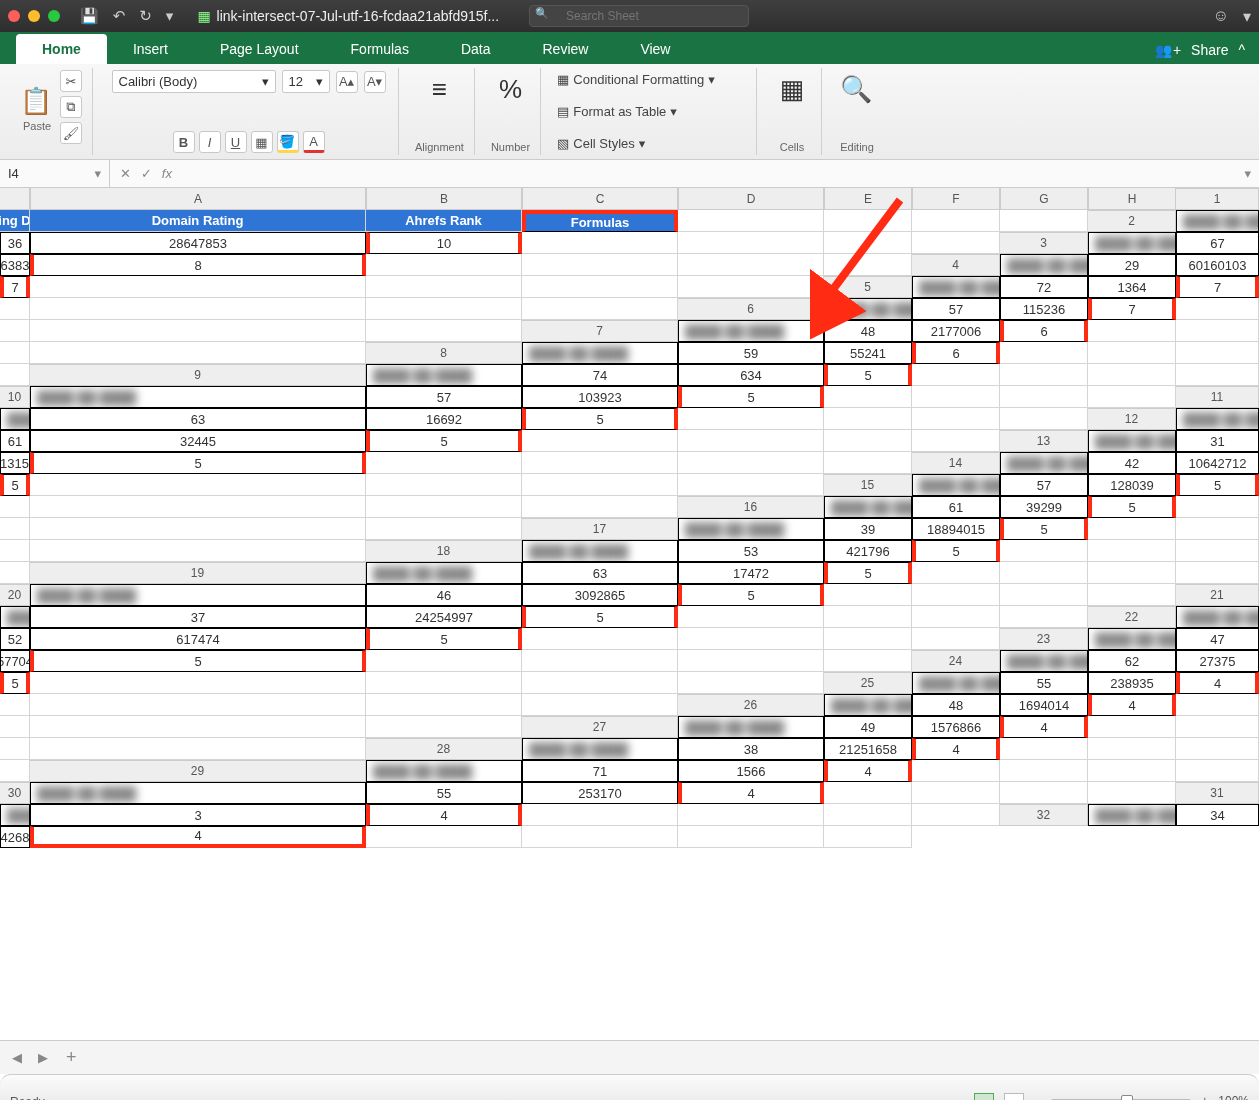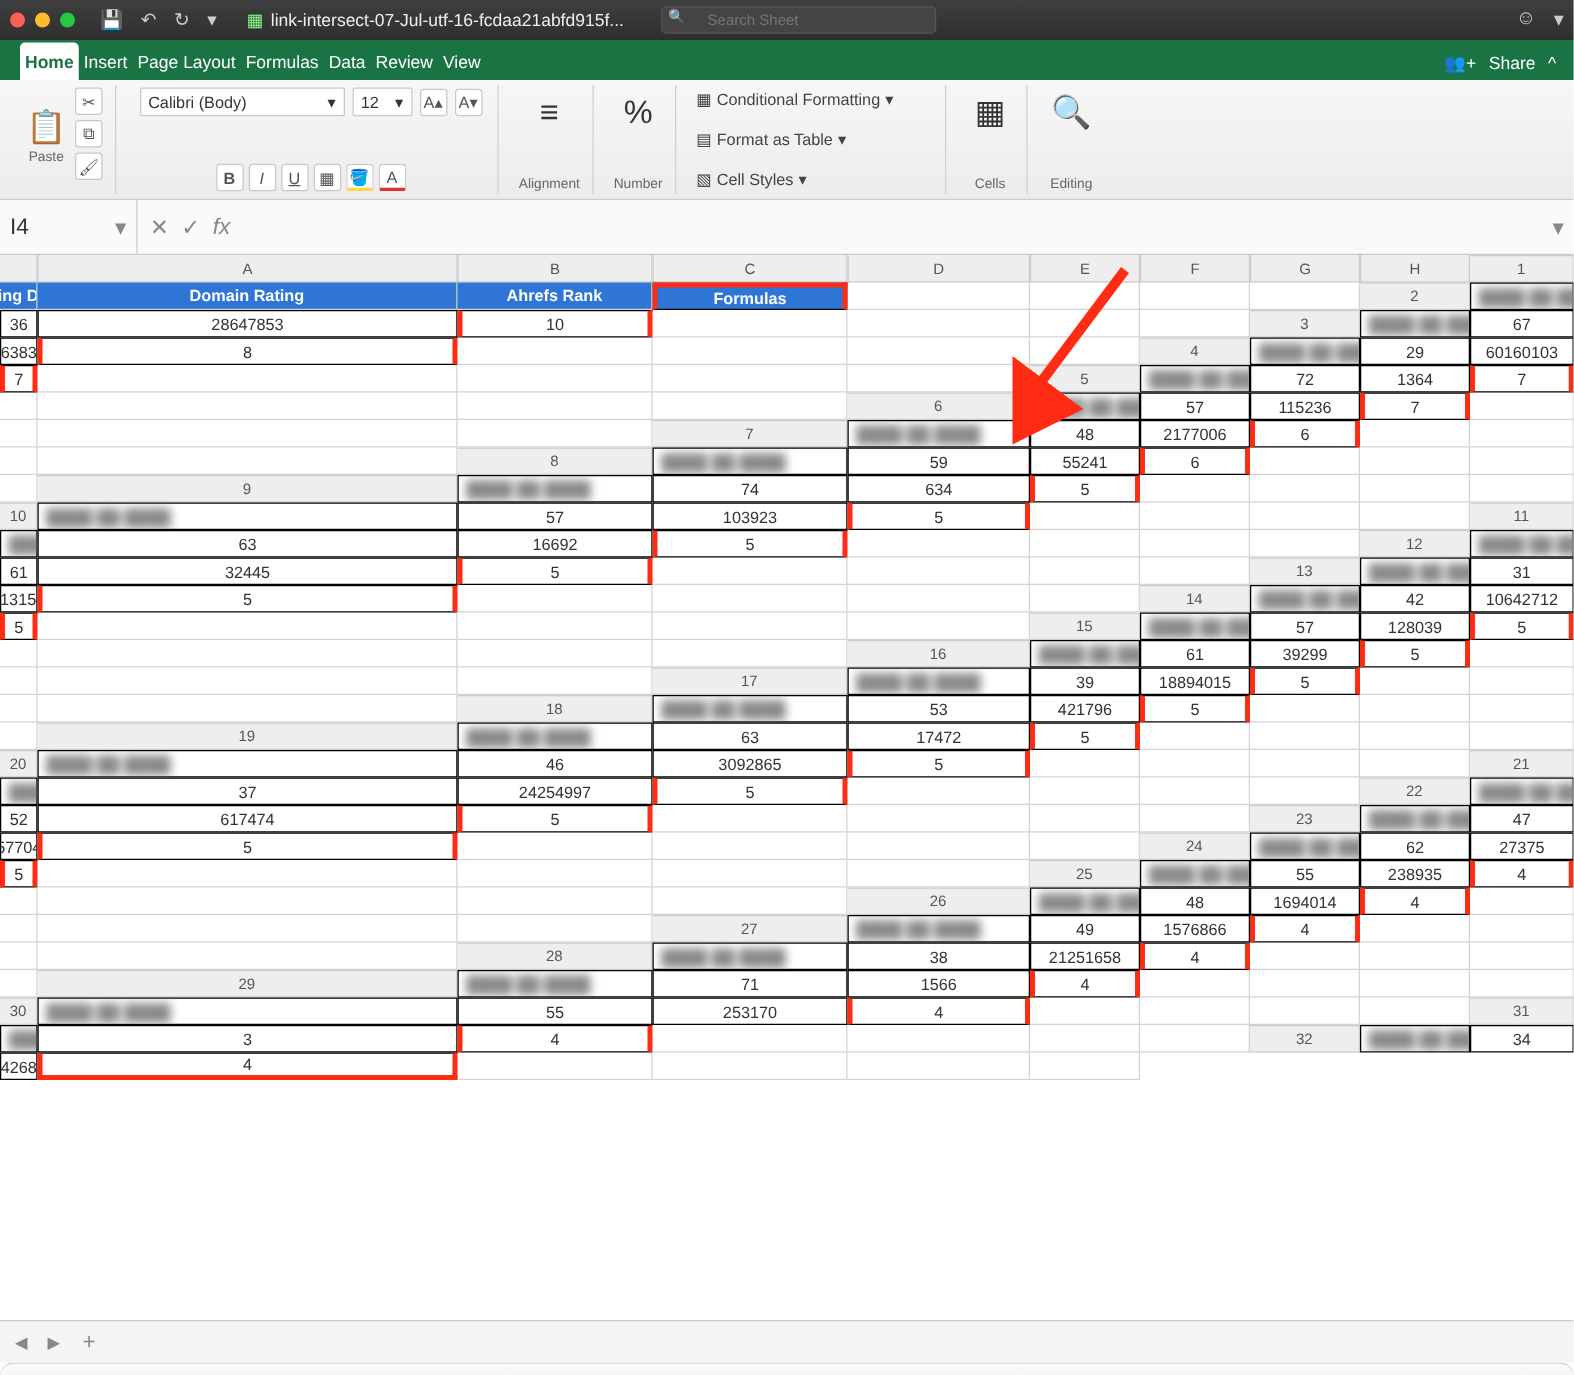--- a/index.html
+++ b/index.html
@@ -14,37 +14,37 @@
   .tb-icons span{font-size:15px}
   .tb-title { flex:0 0 auto; color:#eee; font-size:14px; display:flex; align-items:center; gap:6px; margin-left:4px;}
   .tb-search { margin-left:30px; flex:1; }
   .tb-search input { background:#444; border:1px solid #555; border-radius:4px; color:#ccc; padding:3px 8px 3px 36px; width:220px; font-size:12px;}
   .tb-search-wrap{position:relative}
   .tb-search-wrap::before{content:"🔍"; position:absolute; left:6px; top:2px; font-size:11px; color:#aaa;}
   .tb-right{margin-left:auto; display:flex; gap:14px; color:#ccc; font-size:16px;}
 
   
   .tabs { height: 32px; background: #1a7343; display:flex; align-items:flex-end; padding-left:16px; color:#fff; font-size:14px;}
-  .tab { padding:7px 4px; cursor:pointer;}
+  .tab { padding:7px 26px; cursor:pointer;}
   .tab.active { background:#fff; color:#1a7343; font-weight:600; border-radius:4px 4px 0 0;}
   .tabs-right{margin-left:auto; padding:6px 14px; display:flex; gap:10px; align-items:center;}
 
   
   .ribbon { height:96px; background:linear-gradient(#f7f7f7,#ececec); border-bottom:1px solid #ccc; display:flex; padding:4px 8px; gap:6px;}
   .group { border-right:1px solid #d0d0d0; padding:2px 10px; display:flex; flex-direction:column; align-items:center; justify-content:space-between;}
   .group-row{display:flex; gap:4px; align-items:center;}
   .glabel{font-size:11px; color:#666; text-align:left; margin-top:0;}
   .bigicon{width:38px;height:38px; display:flex;align-items:center;justify-content:center;font-size:26px;}
   .smicon{width:22px;height:22px;border:1px solid #c8c8c8;border-radius:3px;display:flex;align-items:center;justify-content:center;font-size:13px;background:#fff;color:#555;}
   .fontsel{border:1px solid #c8c8c8;background:#fff;padding:3px 6px;font-size:13px;width:164px;display:flex;justify-content:space-between;align-items:center;border-radius:2px;}
   .sizesel{border:1px solid #c8c8c8;background:#fff;padding:3px 6px;font-size:13px;width:48px;display:flex;justify-content:space-between;align-items:center;border-radius:2px;}
   .ribitem{display:flex;align-items:center;gap:4px;font-size:13px;color:#444;padding:2px 0;}
 
   
-  .fxbar{height:44px;border-bottom:1px solid #ccc;display:flex;align-items:center;background:#fafafa;font-size:18px;}
+  .fxbar{height:28px;border-bottom:1px solid #ccc;display:flex;align-items:center;background:#fafafa;font-size:13px;}
   .namebox{width:110px;border-right:1px solid #ccc;padding:0 8px;display:flex;align-items:center;justify-content:space-between;height:100%;}
   .fxicons{display:flex;gap:10px;padding:0 10px;color:#888;}
   .fxinput{flex:1;padding:0 6px;}
 
   
   .sheet-wrap{position:relative; height:calc(1100px - 32px - 32px - 96px - 28px - 34px - 26px); overflow:hidden;}
   .grid{display:grid; grid-template-columns:30px 336px 156px 156px 146px 88px 88px 88px 88px 83px; font-size:13px;}
   .ch{background:#eee;border:1px solid #ccc;border-top:none;height:22px;display:flex;align-items:center;justify-content:center;color:#555;font-size:12px;}
   .rh{background:#eee;border:1px solid #ccc;border-left:none;height:22px;display:flex;align-items:center;justify-content:center;color:#555;font-size:12px;}
   .cell{border-right:1px solid #d4d4d4;border-bottom:1px solid #d4d4d4;height:22px;display:flex;align-items:center;padding:0 6px;overflow:hidden;white-space:nowrap;}

